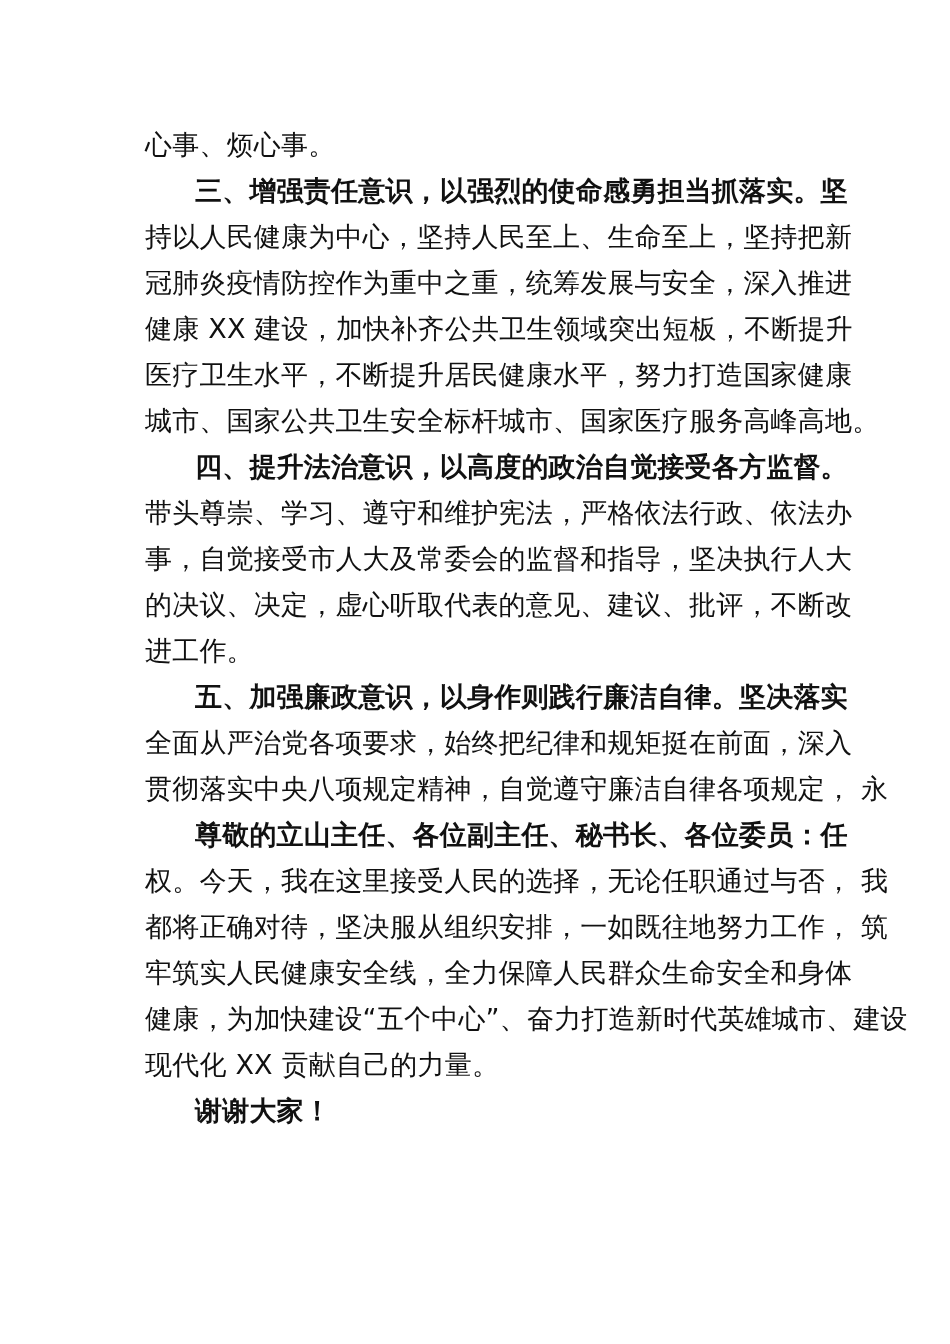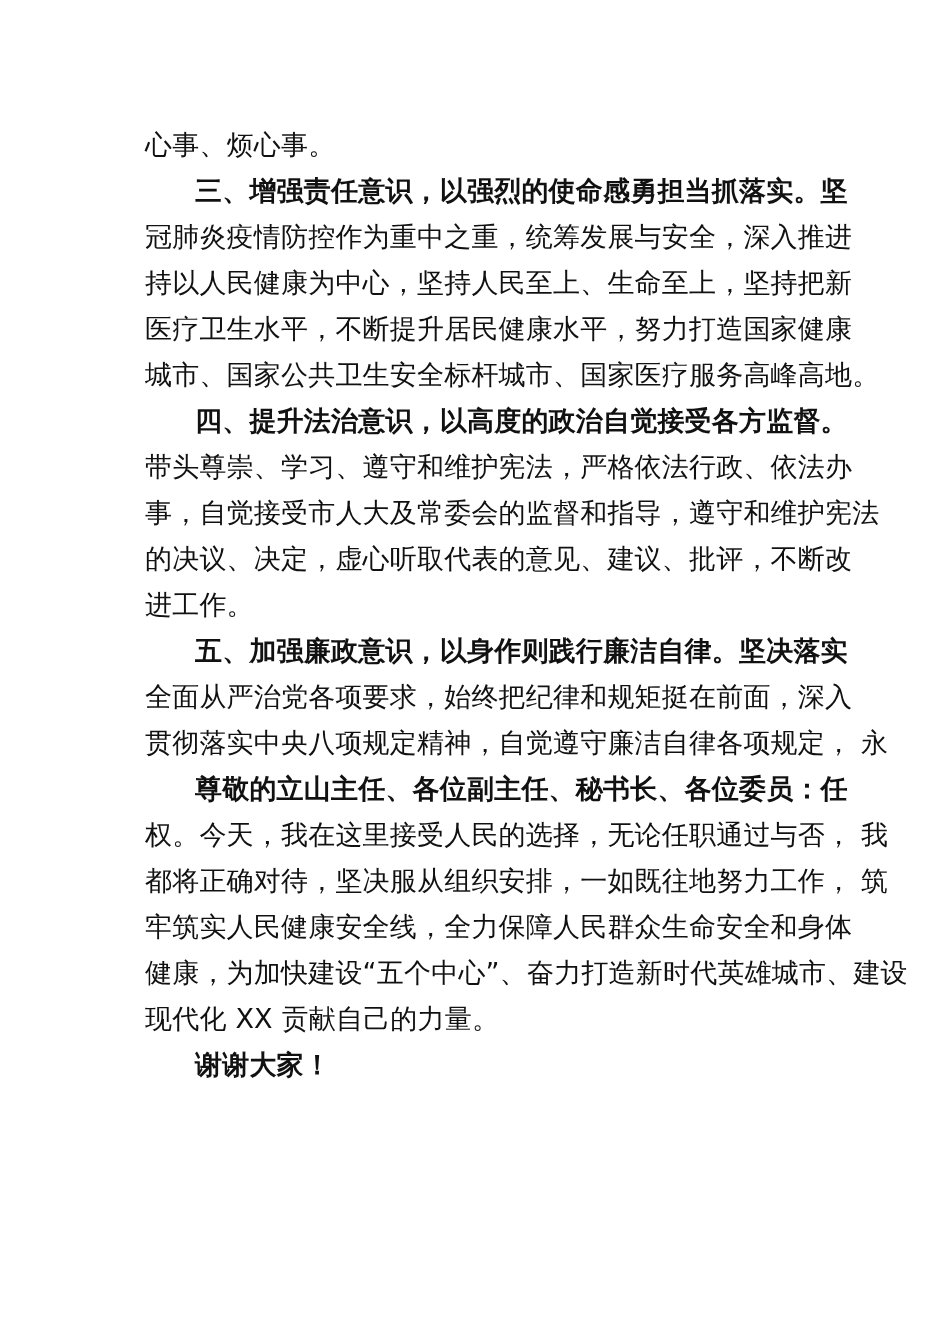--- a/index.html
+++ b/index.html
@@ -32,27 +32,28 @@
       padding-left: 50px;
       font-weight: bold;
     }
   </style>
 </head>
 <body>
 
 <div class="page">
   <div class="line">心事、烦心事。</div>
   <div class="line indent">三、增强责任意识，以强烈的使命感勇担当抓落实。坚</div>
+  <div class="line">持以人民健康为中心，坚持人民至上、生命至上，坚持把新</div>
   <div class="line">冠肺炎疫情防控作为重中之重，统筹发展与安全，深入推进</div>
-  <div class="line">持以人民健康为中心，坚持人民至上、生命至上，坚持把新</div>
+  <div class="line">健康 XX 建设，加快补齐公共卫生领域突出短板，不断提升</div>
   <div class="line">医疗卫生水平，不断提升居民健康水平，努力打造国家健康</div>
   <div class="line">城市、国家公共卫生安全标杆城市、国家医疗服务高峰高地。</div>
   <div class="line indent">四、提升法治意识，以高度的政治自觉接受各方监督。</div>
   <div class="line">带头尊崇、学习、遵守和维护宪法，严格依法行政、依法办</div>
-  <div class="line">事，自觉接受市人大及常委会的监督和指导，遵守和维护宪法</div>
+  <div class="line">事，自觉接受市人大及常委会的监督和指导，坚决执行人大</div>
   <div class="line">的决议、决定，虚心听取代表的意见、建议、批评，不断改</div>
   <div class="line">进工作。</div>
   <div class="line indent">五、加强廉政意识，以身作则践行廉洁自律。坚决落实</div>
   <div class="line">全面从严治党各项要求，始终把纪律和规矩挺在前面，深入</div>
   <div class="line">贯彻落实中央八项规定精神，自觉遵守廉洁自律各项规定， 永</div>
   <div class="line indent">尊敬的立山主任、各位副主任、秘书长、各位委员：任</div>
   <div class="line">权。今天，我在这里接受人民的选择，无论任职通过与否， 我</div>
   <div class="line">都将正确对待，坚决服从组织安排，一如既往地努力工作， 筑</div>
   <div class="line">牢筑实人民健康安全线，全力保障人民群众生命安全和身体</div>
   <div class="line">健康，为加快建设“五个中心”、奋力打造新时代英雄城市、建设</div>

